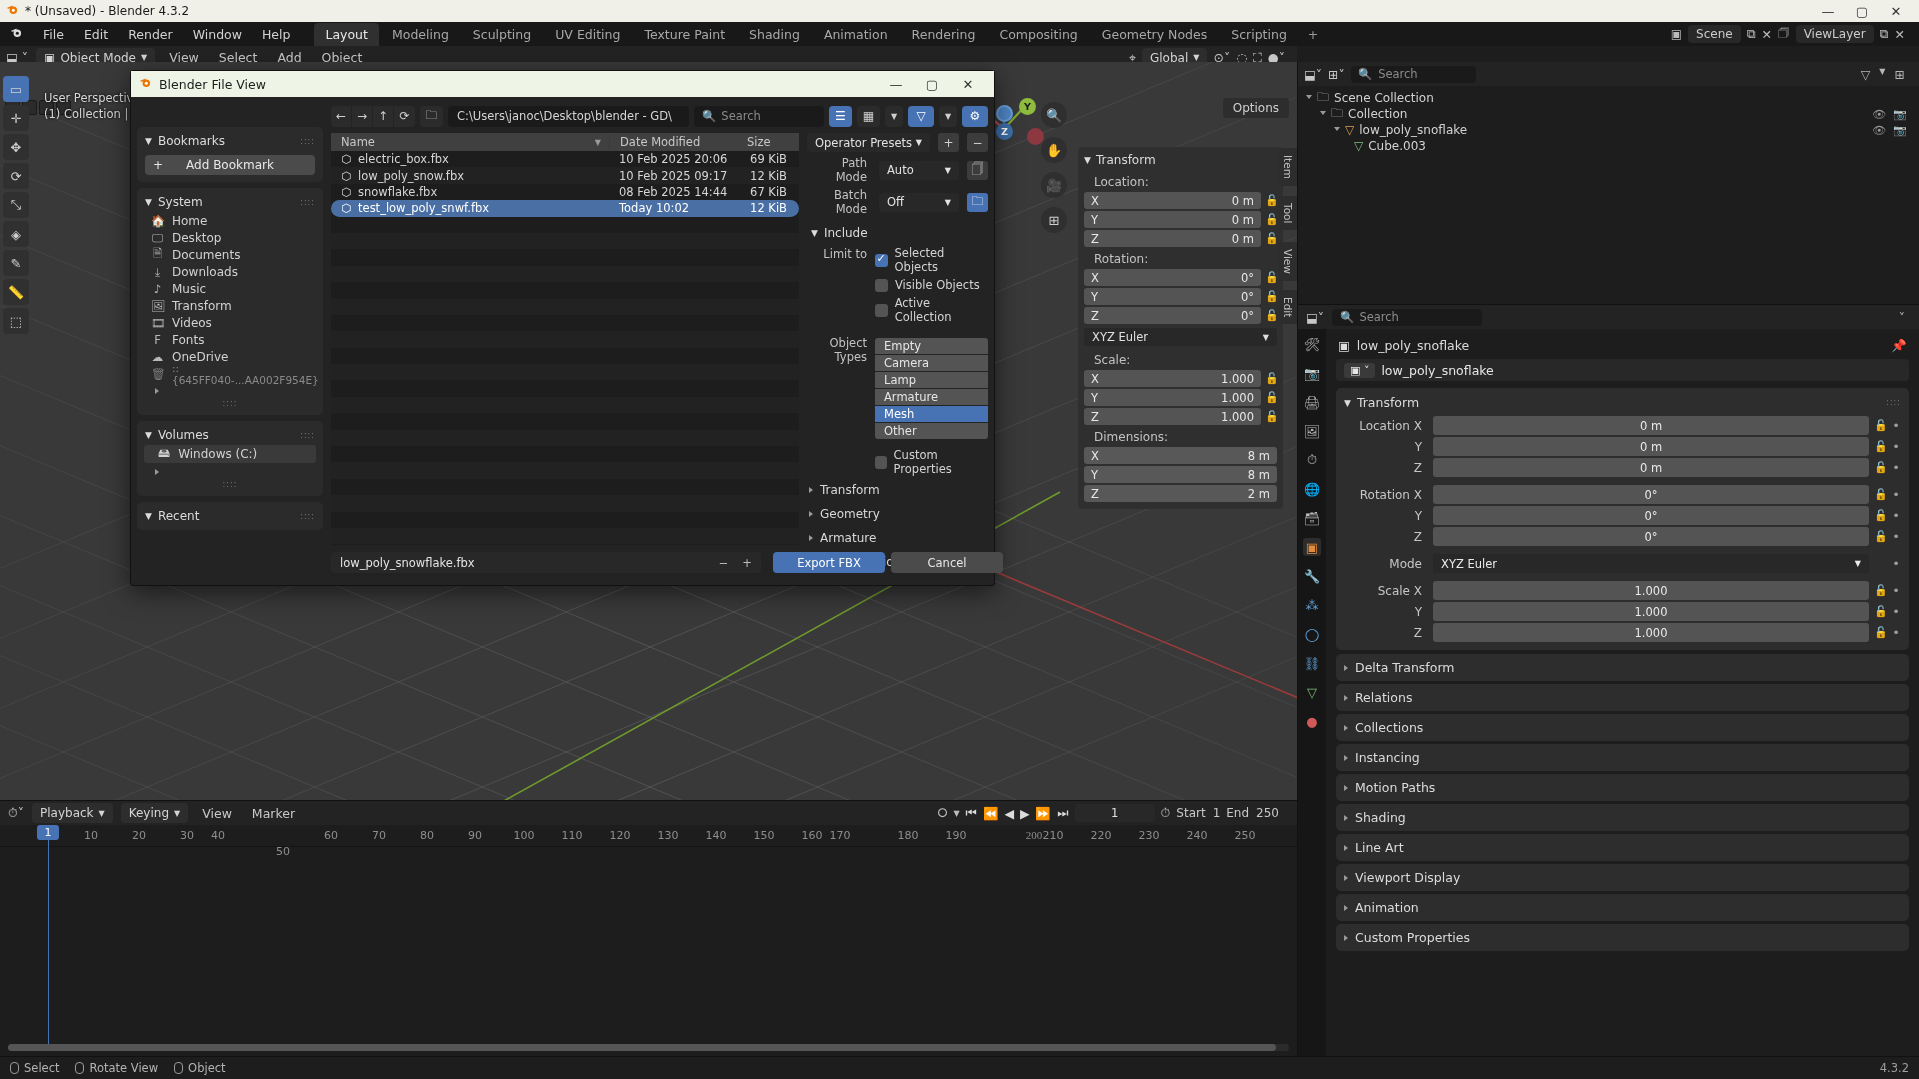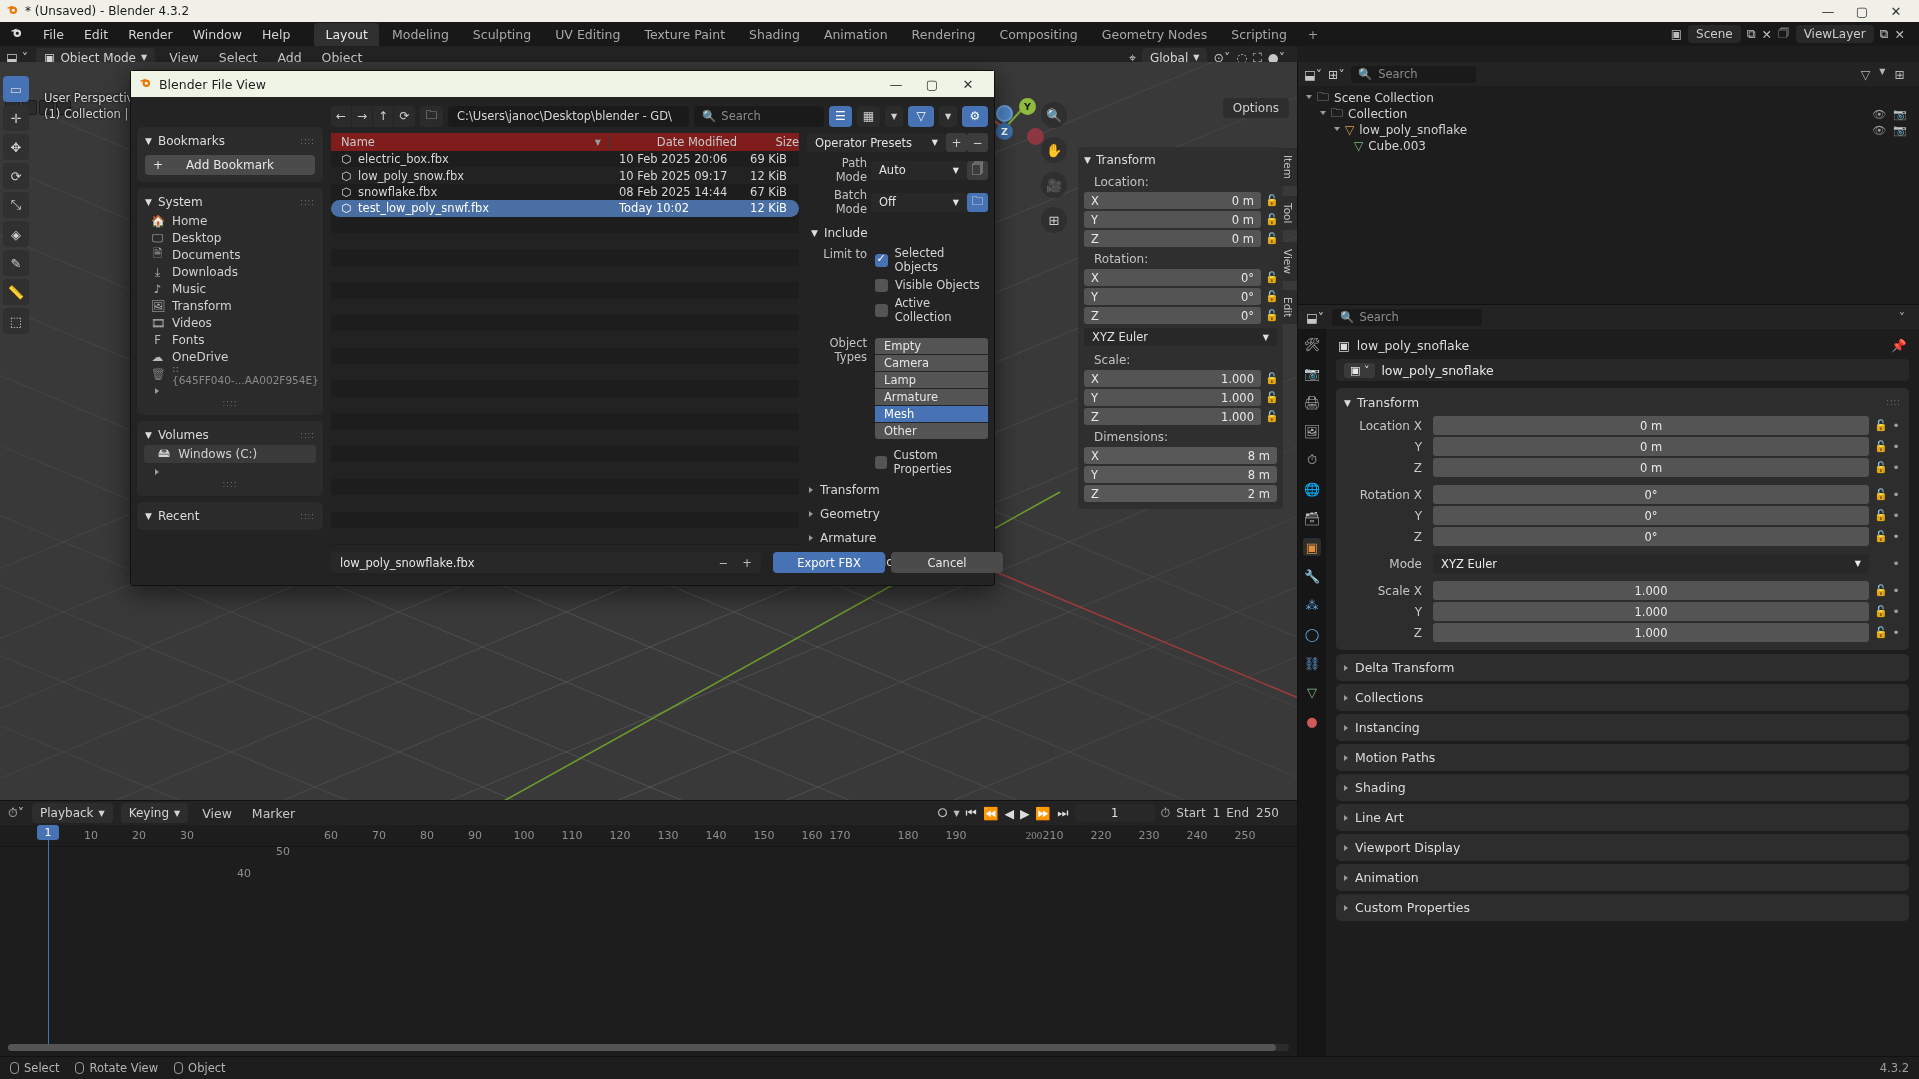--- a/index.html
+++ b/index.html
@@ -170,37 +170,37 @@
   .addbm .plus { position:absolute; left:8px; }
   .side-item { display:flex; align-items:center; gap:8px; padding:2px 8px 2px 14px; font-size:12px; color:#d2d2d2; height:17px;}
   .side-item .si { width:13px; text-align:center; color:#b9b9b9; font-size:11.5px; }
   .side-item.dim { color:#8a8a8a; }
   .side-item.dim .si { color:#7d7d7d; }
   .vol-item { display:flex; align-items:center; gap:8px; padding:2px 8px 2px 14px; font-size:12px; color:#d2d2d2;
      background:#3a3a3a; border-radius:3px; margin:0 7px; height:18px;}
 
   
   .fb-list { position:absolute; left:200px; top:36px; width:468px; bottom:40px; background:#1d1d1d; border-radius:3px; }
-  .fl-head { display:flex; height:18px; align-items:center; background:#7f1d1d; font-size:11.5px; color:#c8c8c8;text-align:right; }
+  .fl-head { display:flex; height:18px; align-items:center; background:#404040; font-size:11.5px; color:#c8c8c8; }
   .fl-head .c1 { flex:1; padding-left:10px; display:flex; align-items:center; }
   .fl-head .c1 .sorttri { margin-left:auto; margin-right:8px; font-size:8px; color:#9a9a9a; }
   .fl-head .c2 { width:128px; padding-left:10px; border-left:1px solid #3a3a3a; }
   .fl-head .c3 { width:62px; padding-left:10px; }
   .fl-row { display:flex; height:16.4px; align-items:center; font-size:11.5px; color:#d6d6d6; }
   .fl-row:nth-child(odd) { background:#222; }
   .fl-row.sel { background:#4a6fa5; border-radius:9px; color:#fff; }
   .fl-row .n { flex:1; padding-left:10px; display:flex; align-items:center; gap:7px; }
   .fl-row .d { width:128px; padding-left:10px; }
   .fl-row .s { width:62px; text-align:right; padding-right:12px; }
   .fl-blank { height:16.4px; }
   .fl-blank:nth-child(odd) { background:#222; }
 
   
   .fb-opts { position:absolute; left:676px; top:36px; right:6px; bottom:40px; }
-  .op-row { display:flex; align-items:center; gap:0; margin-bottom:4px; }
+  .op-row { display:flex; align-items:center; gap:8px; margin-bottom:4px; }
   .op-lab { width:64px; text-align:right; font-size:11.5px; color:#c3c3c3; padding-right:4px; }
   .op-select { flex:1; background:#282828; border-radius:3px; height:19px; display:flex;
      align-items:center; justify-content:space-between; padding:0 8px; font-size:11.5px; color:#e2e2e2; }
   .op-btn { width:21px;height:19px;background:#3c3c3c;border-radius:3px;display:flex;
      align-items:center;justify-content:center;font-size:12px;color:#d0d0d0; }
   .op-btn.blue { background:#4772b3; color:#fff; }
   .op-panel-head { display:flex; align-items:center; gap:6px; font-size:12px; color:#dcdcdc; padding:6px 0 4px 4px; }
   .chk-row { display:flex; align-items:center; gap:7px; padding:2px 0 2px 0; font-size:11.5px; color:#d4d4d4; }
   .chk { width:13px;height:13px;border-radius:3px;background:#545454;display:inline-block; }
   .chk.on { background:#4772b3; position:relative; }
@@ -649,20 +649,24 @@
             <span class="lockicon">🔓</span>
             <span class="dot">•</span>
           </div>
       </div>
       <div class="closed-panel">
           <span class="tri"></span>
           <span>Delta Transform</span>
         </div>
       <div class="closed-panel">
           <span class="tri"></span>
+          <span>Relations</span>
+        </div>
+      <div class="closed-panel">
+          <span class="tri"></span>
           <span>Collections</span>
         </div>
       <div class="closed-panel">
           <span class="tri"></span>
           <span>Instancing</span>
         </div>
       <div class="closed-panel">
           <span class="tri"></span>
           <span>Motion Paths</span>
         </div>
@@ -720,21 +724,21 @@
         <div class="tl-labelnum" style="padding-right:10px;">
           <span>End</span>
           <span>250</span>
         </div>
       </div>
     </div>
     <div class="tl-ruler">
       <div class="tick" style="left:91px;">10</div>
       <div class="tick" style="left:139px;">20</div>
       <div class="tick" style="left:187px;">30</div>
-      <div class="tick" style="left:244px;margin-top:38px;">40</div>
+      <div class="tick" style="left:218px;">40</div>
       <div class="tick" style="left:283px;margin-top:16px;">50</div>
       <div class="tick" style="left:331px;">60</div>
       <div class="tick" style="left:379px;">70</div>
       <div class="tick" style="left:427px;">80</div>
       <div class="tick" style="left:475px;">90</div>
       <div class="tick" style="left:524px;">100</div>
       <div class="tick" style="left:572px;">110</div>
       <div class="tick" style="left:620px;">120</div>
       <div class="tick" style="left:668px;">130</div>
       <div class="tick" style="left:716px;">140</div>

